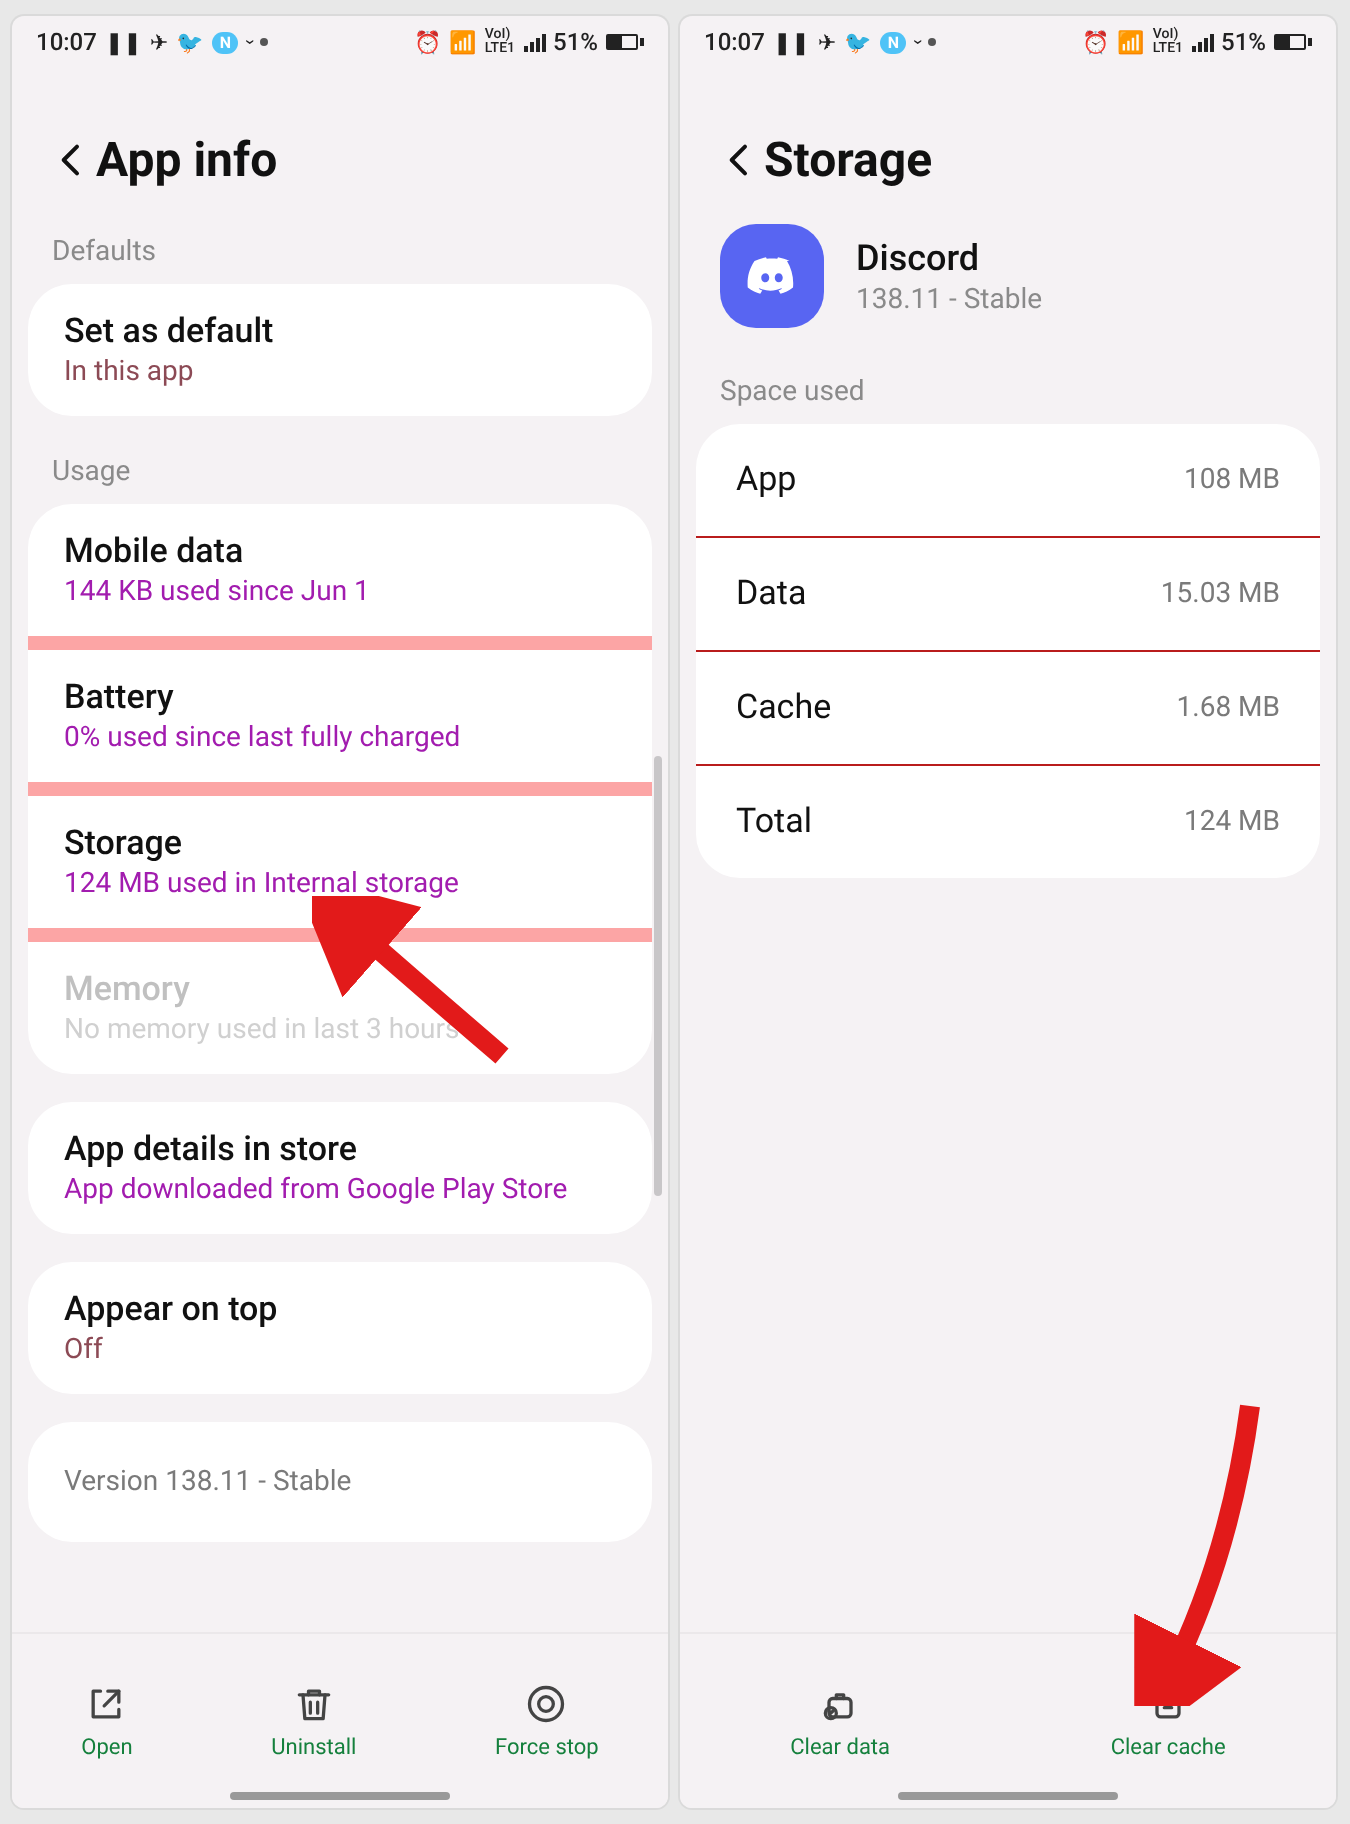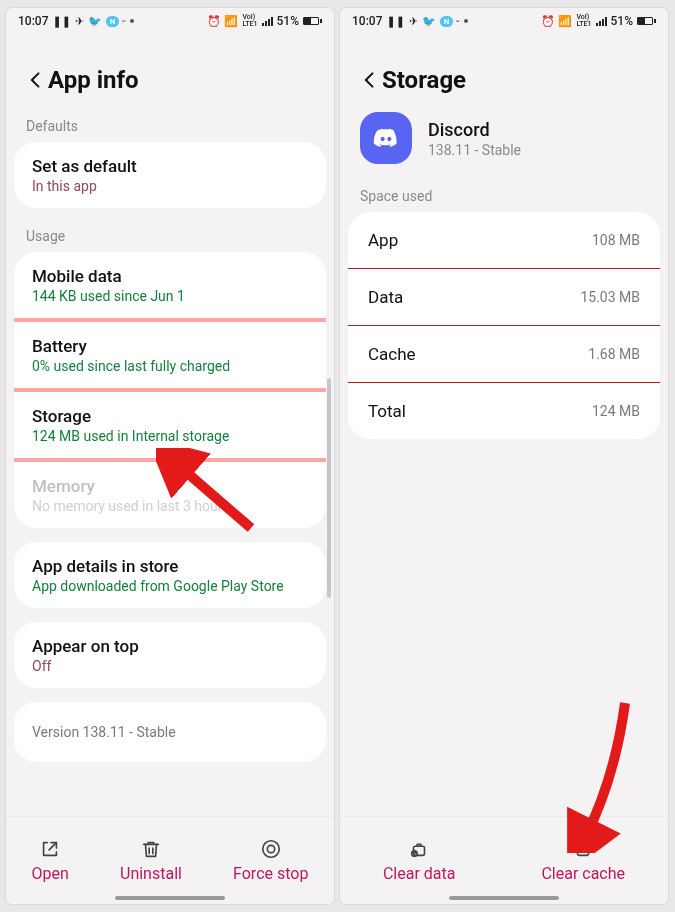--- a/index.html
+++ b/index.html
@@ -51,39 +51,39 @@
   .section-label {
     font-size: 14px; color:#8a8a8a; padding: 6px 20px 8px;
   }
   .card {
     background:#fff; border-radius: 22px; margin: 0 8px 14px; overflow:hidden;
   }
   .row {
     padding: 14px 18px;
     cursor:pointer;
   }
-  .row + .row { border-top: 4px solid #fca5a5; }
+  .row + .row { border-top: 7px solid #fca5a5; }
   .row-title { font-size: 17px; color:#111; font-weight:500; }
-  .row-sub   { font-size: 14px; color:#15803d; margin-top: 2px; }
+  .row-sub   { font-size: 14px; color:#a21caf; margin-top: 2px; }
   .row-sub.accent { color:#8c4a55; }
   .row.disabled .row-title { color:#c0c0c0; }
   .row.disabled .row-sub   { color:#d0d0d0; }
 
   .version-card {
     background:#fff; border-radius: 22px; margin: 0 8px 14px;
     padding: 22px 18px; font-size:14px; color:#7a7a7a;
   }
 
   .bottombar {
     position:absolute; bottom:0; left:0; right:0;
     height: 88px; background:#f5f2f4;
     display:flex; align-items:center; justify-content:space-around;
     border-top: 1px solid rgba(0,0,0,0.04);
   }
-  .bb-item { display:flex; flex-direction:column; align-items:center; gap:4px; font-size:16px; color:#be185d; cursor:pointer; }
+  .bb-item { display:flex; flex-direction:column; align-items:center; gap:4px; font-size:11px; color:#15803d; cursor:pointer; }
   .bb-item svg { width:22px; height:22px; stroke:#444; }
 
   .navpill {
     position:absolute; bottom:4px; left:50%; transform:translateX(-50%);
     width:110px; height:4px; border-radius:2px; background:#999;
   }
 
   .scroll-ind {
     position:absolute; right:3px; top:370px; width:4px; height:220px;
     background: rgba(0,0,0,0.18); border-radius:2px;

